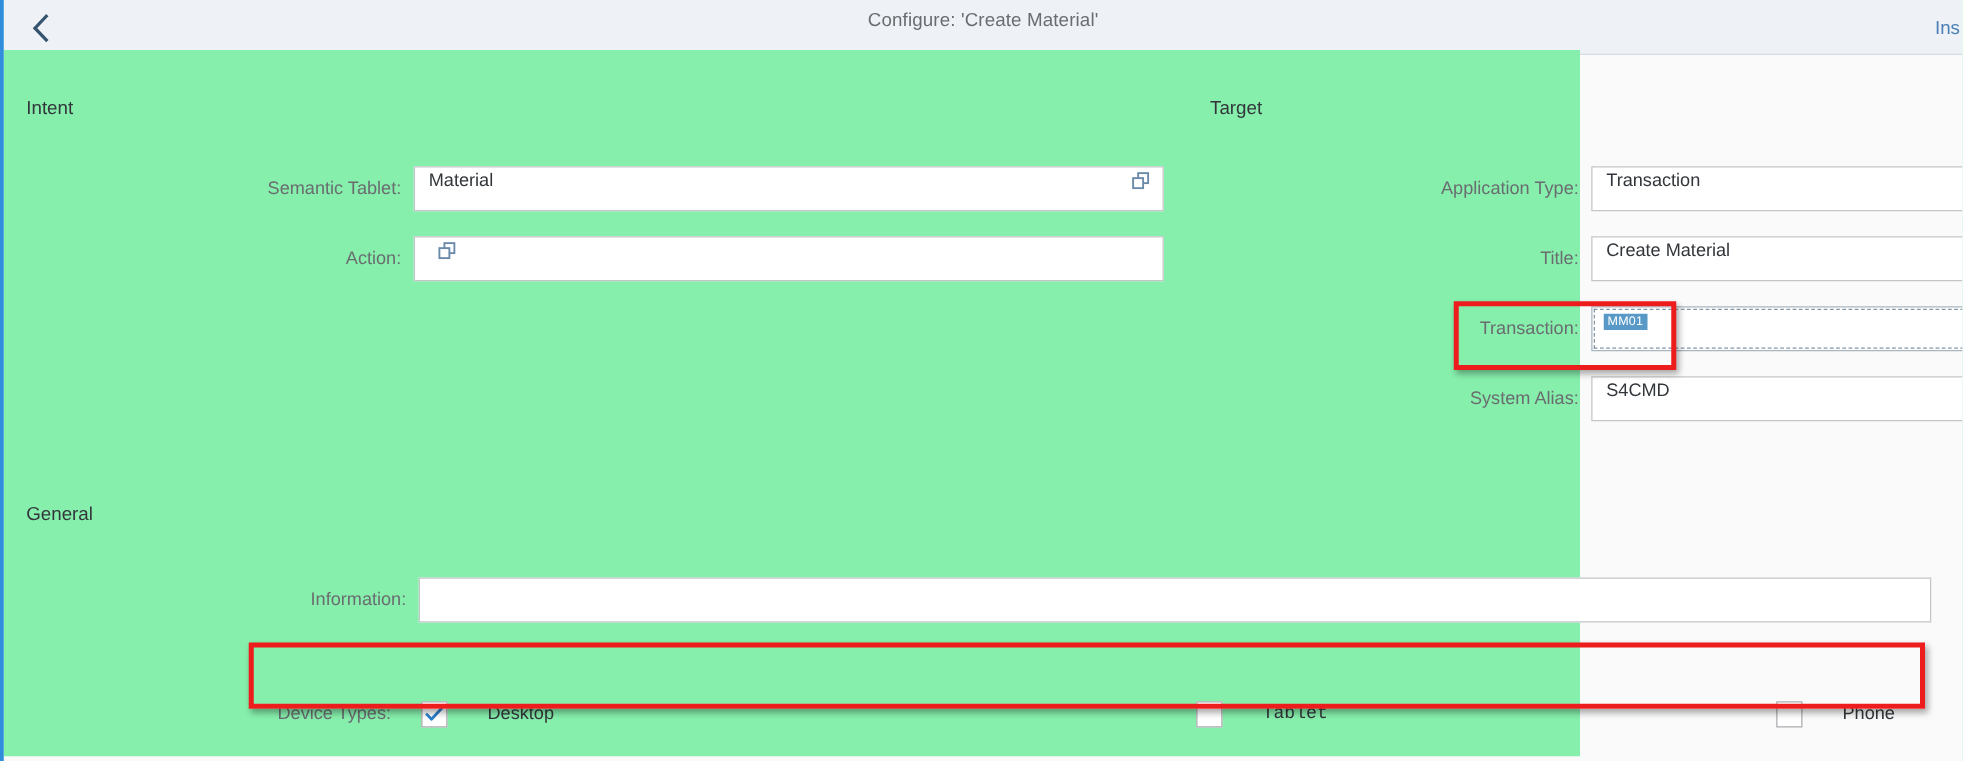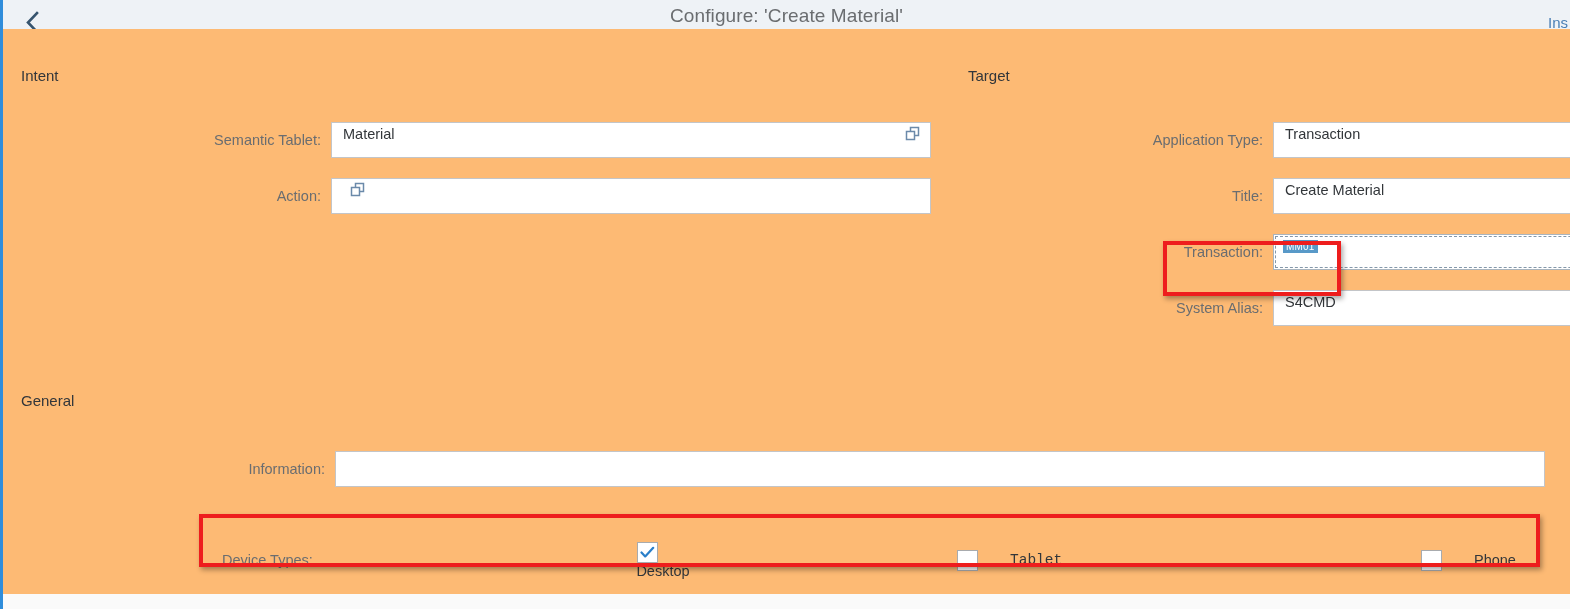--- a/index.html
+++ b/index.html
@@ -34,37 +34,37 @@
     position: absolute; left: 14px; top: 8px;
     width: 30px; height: 28px;
     display: flex; align-items: center; justify-content: center;
     cursor: pointer;
   }
   .back-btn svg { display: block; }
   .header-title {
     position: absolute; left: 0; top: 0;
     width: 1567px; height: 32px;
     display: flex; align-items: center; justify-content: center;
-    font-size: 19px; color: #6a6d70;
+    font-size: 15px; color: #6a6d70;
     letter-spacing: .1px;
     white-space: nowrap;
   }
   .header-action {
     position: absolute; right: 0px; top: 0;
     height: 44px; display: flex; align-items: center;
     font-size: 15px; color: #4a7fb5;
     cursor: pointer; padding-right: 2px;
     overflow: hidden; white-space: nowrap;
   }
 
   
   .content {
-    position: absolute; left: 3px; top: 29px;
-    width: 1567px; height: 565px;
-    background: #fdba74;
+    position: absolute; left: 3px; top: 40px;
+    width: 1261px; height: 565px;
+    background: #86efac;
   }
 
   .section-title {
     position: absolute;
     font-size: 15px; color: #32363a;
     white-space: nowrap;
   }
   #sec-intent  { left: 18px;  top: 38px; }
   #sec-target  { left: 965px; top: 38px; }
   #sec-general { left: 18px;  top: 363px; }
@@ -231,21 +231,21 @@
       <div class="flabel">Information:</div>
       <div class="finput" style="width:1210px;">
         <span class="val"></span>
       </div>
     </div>
 
     <div class="lbl-static" style="left:219px; top:514px;">Device Types:</div>
 
     <div id="device-row">
 
-      <div class="dev-item" style="width:620px;flex-direction:column;">
+      <div class="dev-item" style="width:620px;">
         <span class="cbx">
           <svg width="15" height="13" viewBox="0 0 15 13">
             <polyline points="1.5,6.5 5.2,10.4 13.2,1.8" fill="none" stroke="#2a7fc9" stroke-width="2.2" stroke-linecap="round" stroke-linejoin="round"></polyline>
           </svg>
         </span>
         <span class="cb-label">Desktop</span>
       </div>
 
       <div class="dev-item" style="width:464px;font-family:Liberation Mono, monospace;">
         <span class="cbx"></span>

